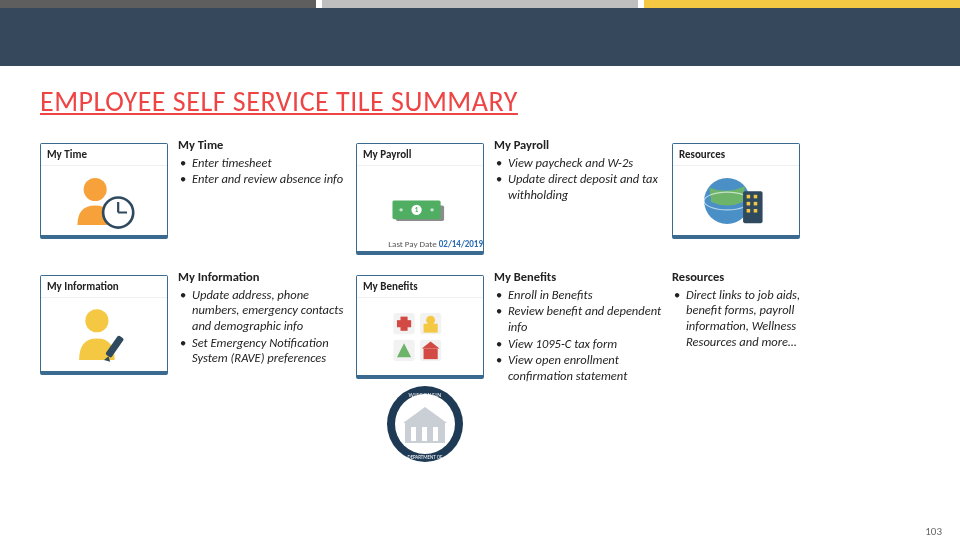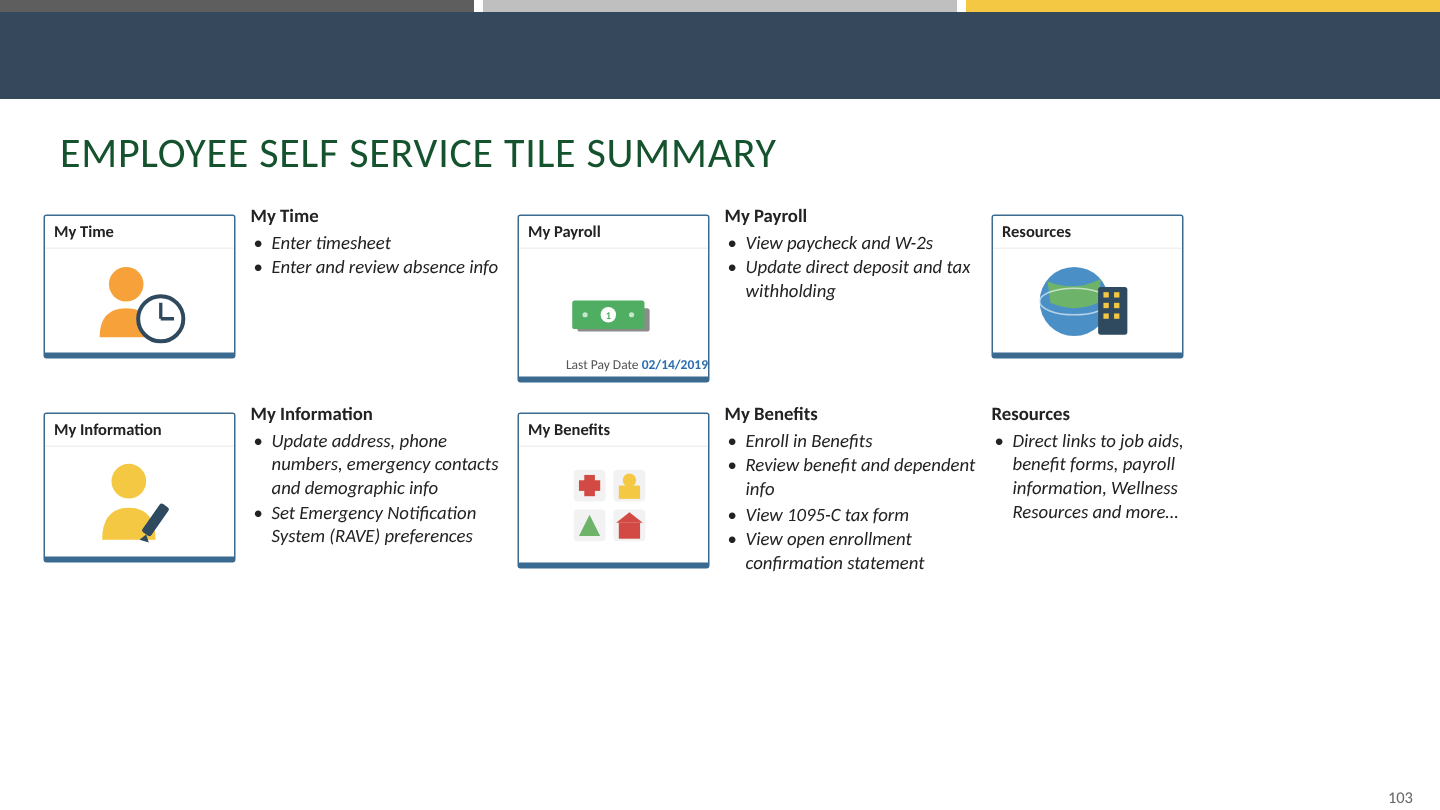--- a/index.html
+++ b/index.html
@@ -6,22 +6,22 @@
   html, body { width: 960px; height: 540px; font-family: Calibri, Arial, sans-serif; background: #fff; color: #222; }
   .slide { position: relative; width: 960px; height: 540px; }
   .top-stripes { display: flex; width: 100%; height: 8px; }
   .top-stripes > div { flex: 1; margin-right: 6px; height: 8px; }
   .top-stripes > div:last-child { margin-right: 0; }
   .stripe1 { background: #5e5e5e; }
   .stripe2 { background: #bfbfbf; }
   .stripe3 { background: #f4c842; }
   .dark-banner { background: #35485c; height: 58px; width: 100%; }
   .title-wrap { padding: 18px 40px 10px 40px; }
-  .title { font-size: 28px; letter-spacing: 0.5px; font-weight: 400; color: #14532d; }
-  .content { position: relative; padding: 8px 40px 0 29px; }
+  .title { font-size: 28px; letter-spacing: 0.5px; font-weight: 400; color: #ef4444; text-decoration: underline; }
+  .content { position: relative; padding: 8px 40px 0 40px; }
   .row { display: flex; align-items: flex-start; margin-bottom: 14px; }
   .tile { width: 128px; height: 96px; border: 1px solid #3a6a8f; border-bottom: 4px solid #3a6a8f; border-radius: 2px; background: #fff; flex: 0 0 128px; margin-top: 6px; margin-right: 10px; position: relative; overflow: hidden; box-shadow: 0 0 0 2px #fff; }
   .tile-header { background: #fff; padding: 4px 6px; font-size: 11px; font-weight: 700; color: #222; border-bottom: 1px solid rgba(0,0,0,0.06); }
   .tile-body { position: relative; height: calc(100% - 22px); display: flex; align-items: center; justify-content: center; }
   .tile-footer { position: absolute; bottom: 2px; left: 0; width: 100%; text-align: right; font-size: 9px; color: #555; }
   .tile-footer .v { color: #2a6db2; font-weight: 700; }
   .desc { flex: 0 0 170px; margin-right: 8px; font-size: 12.5px; line-height: 1.25; }
   .desc-title { font-weight: 700; margin-bottom: 2px; }
   .desc ul { list-style: none; padding-left: 2px; }
   .desc li { display: flex; align-items: flex-start; margin-bottom: 1px; }
@@ -184,20 +184,34 @@
                   <circle cx="62" cy="16" r="5" fill="#f4c842"></circle>
                 <rect x="20" y="38" width="24" height="24" rx="3" fill="#f2f2f2"></rect>
                 <path d="M32 42 L40 58 L24 58 Z" fill="#6db46a"></path>
                 <rect x="50" y="38" width="24" height="24" rx="3" fill="#f2f2f2"></rect>
                 <rect x="54" y="48" width="16" height="12" fill="#d24a43"></rect>
                   <polygon points="52,48 62,40 72,48" fill="#d24a43"></polygon>
               </svg>
             </div>
           </div>
         </div>
+        <div class="seal">
+          <svg viewBox="0 0 100 90" width="100" height="90">
+            <circle cx="50" cy="45" r="38" fill="#1f3a55"></circle>
+            <circle cx="50" cy="45" r="30" fill="#fff"></circle>
+            <rect x="30" y="44" width="40" height="20" fill="#c9cfd4"></rect>
+            <path d="M28 44 L50 28 L72 44 Z" fill="#c9cfd4"></path>
+            <rect x="36" y="48" width="5" height="14" fill="#fff"></rect>
+            <rect x="47" y="48" width="5" height="14" fill="#fff"></rect>
+            <rect x="58" y="48" width="5" height="14" fill="#fff"></rect>
+            <text x="50" y="18" font-size="6" fill="#fff" text-anchor="middle" letter-spacing="0.5">WISCONSIN</text>
+            <text x="50" y="80" font-size="5" fill="#fff" text-anchor="middle">DEPARTMENT OF</text>
+            <text x="50" y="87" font-size="5" fill="#fff" text-anchor="middle">ADMINISTRATION</text>
+          </svg>
+        </div>
       </div>
 
       <div class="desc">
         <div class="desc-title">My Benefits</div>
         <ul>
           <li>
               <span class="dot">•</span>
               <span class="txt">Enroll in Benefits</span>
             </li>
           <li>

